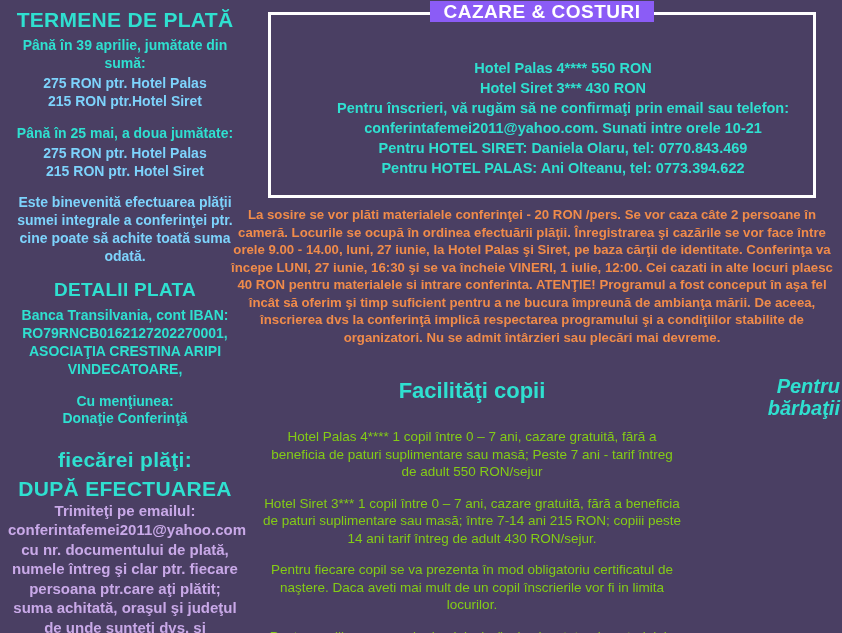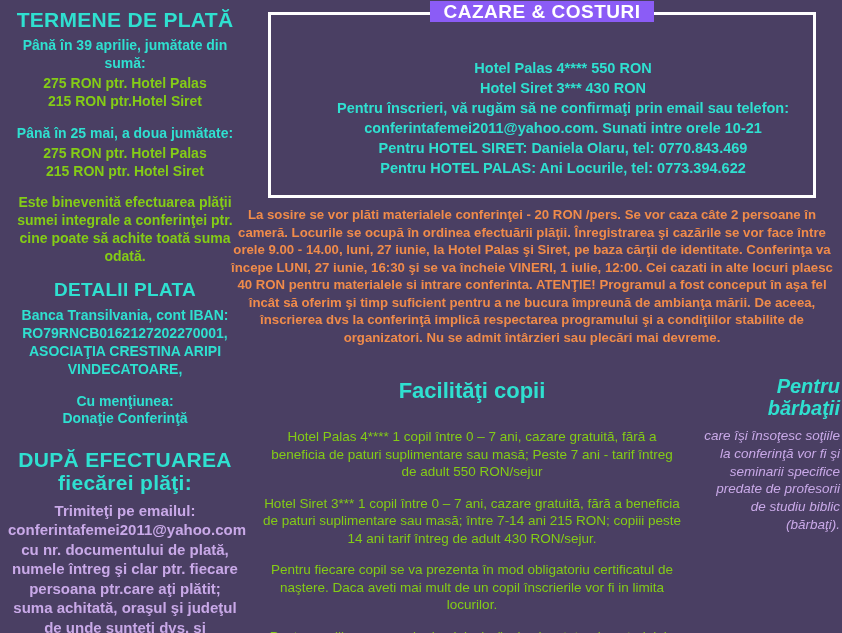--- a/index.html
+++ b/index.html
@@ -22,21 +22,21 @@
   .sect-title{
     color:#2fe0d0;
     font-weight:bold;
     font-size:21px;
     letter-spacing:.3px;
     margin:0 0 6px 0;
     line-height:1.1;
   }
   .sect-title.small{font-size:19px;}
   .teal{color:#2fe0d0;}
-  .pink{color:#84cc16;}
+  .pink{color:#7dd3fc;}
   .lilac{color:#c9a9e8;}
 
   .blk{
     font-size:13px;line-height:1.28;font-weight:bold;
     margin:0 0 8px 0;padding:0 8px;
   }
   .blk.t14{font-size:14px;}
   .blk.t15{font-size:15px;line-height:1.3;}
   .gap-sm{height:6px;}
   .gap-md{height:12px;}
@@ -118,48 +118,47 @@
 
     <div class="blk t14 teal">Banca Transilvania, cont IBAN: RO79RNCB0162127202270001, ASOCIAŢIA CRESTINA ARIPI VINDECATOARE,</div>
 
     <div class="gap-sm"></div>
 
     <div class="blk t14 teal" style="margin-bottom:0">Cu menţiunea:</div>
     <div class="blk t14 teal">Donaţie Conferinţă</div>
 
     <div class="gap-md"></div>
 
+    <div class="sect-title">fiecărei plăţi:</div>
     <div class="sect-title" style="margin-bottom:0">DUPĂ EFECTUAREA</div>
-    <div class="sect-title">fiecărei plăţi:</div>
 
     <div class="blk t15 lilac">Trimiteţi pe emailul: conferintafemei2011@yahoo.com cu nr. documentului de plată, numele întreg şi clar ptr. fiecare persoana ptr.care aţi plătit; suma achitată, oraşul şi judeţul de unde sunteţi dvs. si persoanele ptr care aţi achitat.</div>
   </div>
 
   <div class="cazare-box"></div>
   <div class="cazare-title">
     <span>CAZARE &amp; COSTURI</span>
   </div>
   <div class="cazare-inner">
     <div class="row">Hotel Palas 4****  550 RON</div>
     <div class="row">Hotel Siret 3***  430 RON</div>
     <div class="row">Pentru înscrieri, vă rugăm să ne confirmaţi prin email sau telefon:</div>
     <div class="row">conferintafemei2011@yahoo.com. Sunati intre orele 10-21</div>
     <div class="row">Pentru HOTEL SIRET: Daniela Olaru, tel: 0770.843.469</div>
-    <div class="row">Pentru HOTEL PALAS: Ani Locurile, tel: 0773.394.622</div>
+    <div class="row">Pentru HOTEL PALAS: Ani Olteanu, tel: 0773.394.622</div>
   </div>
 
   <div class="orange-para">La sosire se vor plăti materialele conferinţei - 20 RON /pers.  Se vor caza câte 2 persoane în cameră. Locurile se ocupă în ordinea efectuării plăţii. Înregistrarea şi cazările se vor face între orele 9.00 - 14.00, luni, 27 iunie, la Hotel Palas şi Siret, pe baza cărţii de identitate. Conferinţa va începe LUNI, 27 iunie, 16:30 şi se va încheie VINERI, 1 iulie, 12:00. Cei cazati in alte locuri plaesc 40 RON pentru materialele si intrare conferinta. ATENŢIE! Programul a fost conceput în aşa fel încât să oferim şi timp suficient pentru a ne bucura împreună de ambianţa mării. De aceea, înscrierea dvs la conferinţă implică respectarea programului şi a condiţiilor stabilite de organizatori. Nu se admit întârzieri sau plecări mai devreme.</div>
 
   <div class="facil">
     <div class="facil-title">Facilităţi copii</div>
     <p>Hotel Palas 4**** 1 copil între 0 – 7 ani, cazare gratuită, fără a beneficia de paturi suplimentare sau masă; Peste 7 ani - tarif întreg de adult 550 RON/sejur</p>
     <p>Hotel Siret 3*** 1 copil între 0 – 7 ani, cazare gratuită, fără a beneficia de paturi suplimentare sau masă; între 7-14 ani 215 RON; copiii peste 14 ani tarif întreg de adult 430 RON/sejur.</p>
     <p>Pentru fiecare copil se va prezenta în mod obligatoriu certificatul de naştere. Daca aveti mai mult de un copil înscrierile vor fi in limita locurilor.</p>
     <p>Pentru copiii avem scoala duminicala (inclus invatatorul, materialele didactice si gustari) -40 RON pentru 4 zile.</p>
   </div>
 
   <div class="right-col">
     <div class="right-title">Pentru</div>
     <div class="right-title" style="margin-top:-8px">bărbaţii</div>
-    <div class="right-body">care îşi însoţesc soţiile la conferinţă vor fi şi seminarii specifice predate de profesorii de studiu biblic (bărbaţi).</div>
   </div>
 
 </div>
 
 </body></html>

